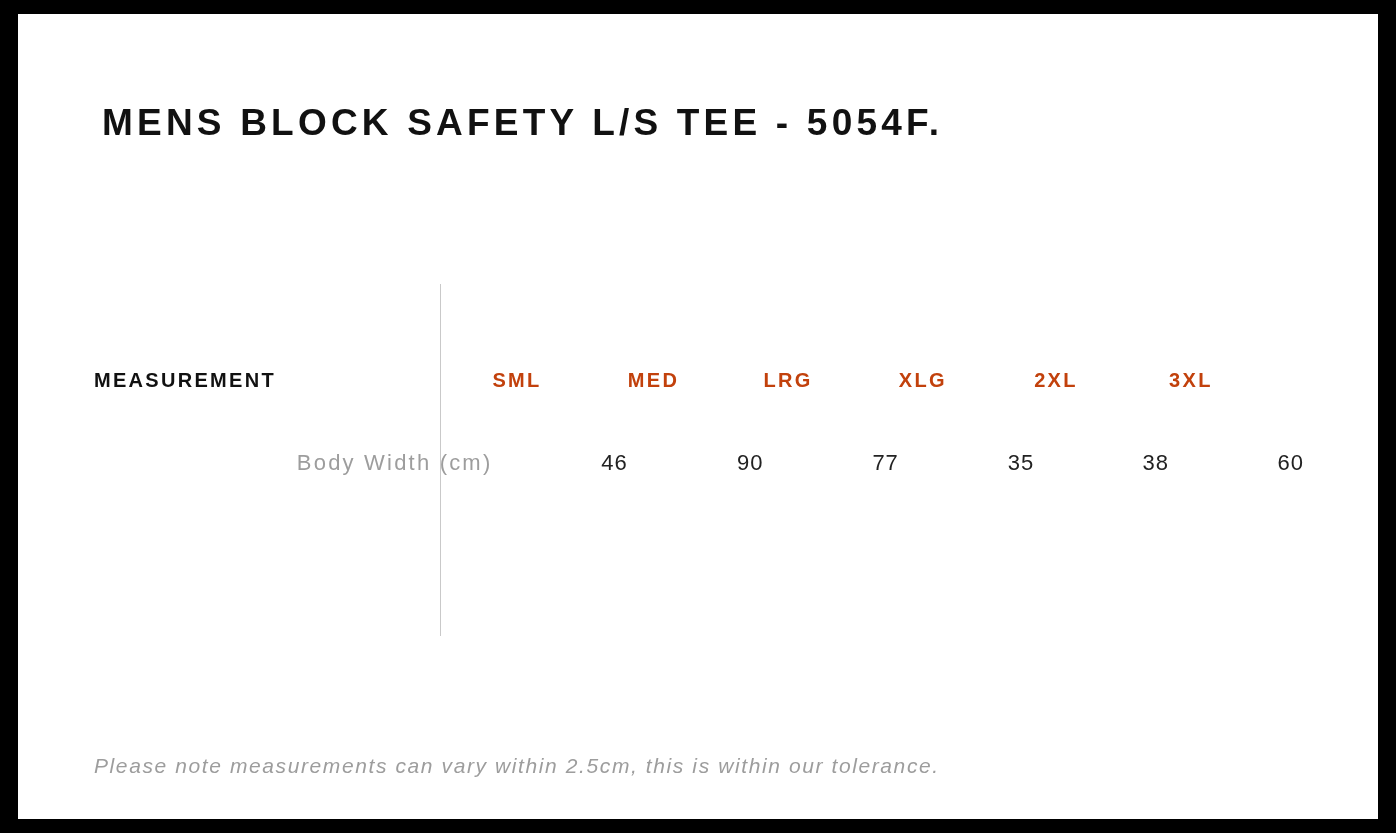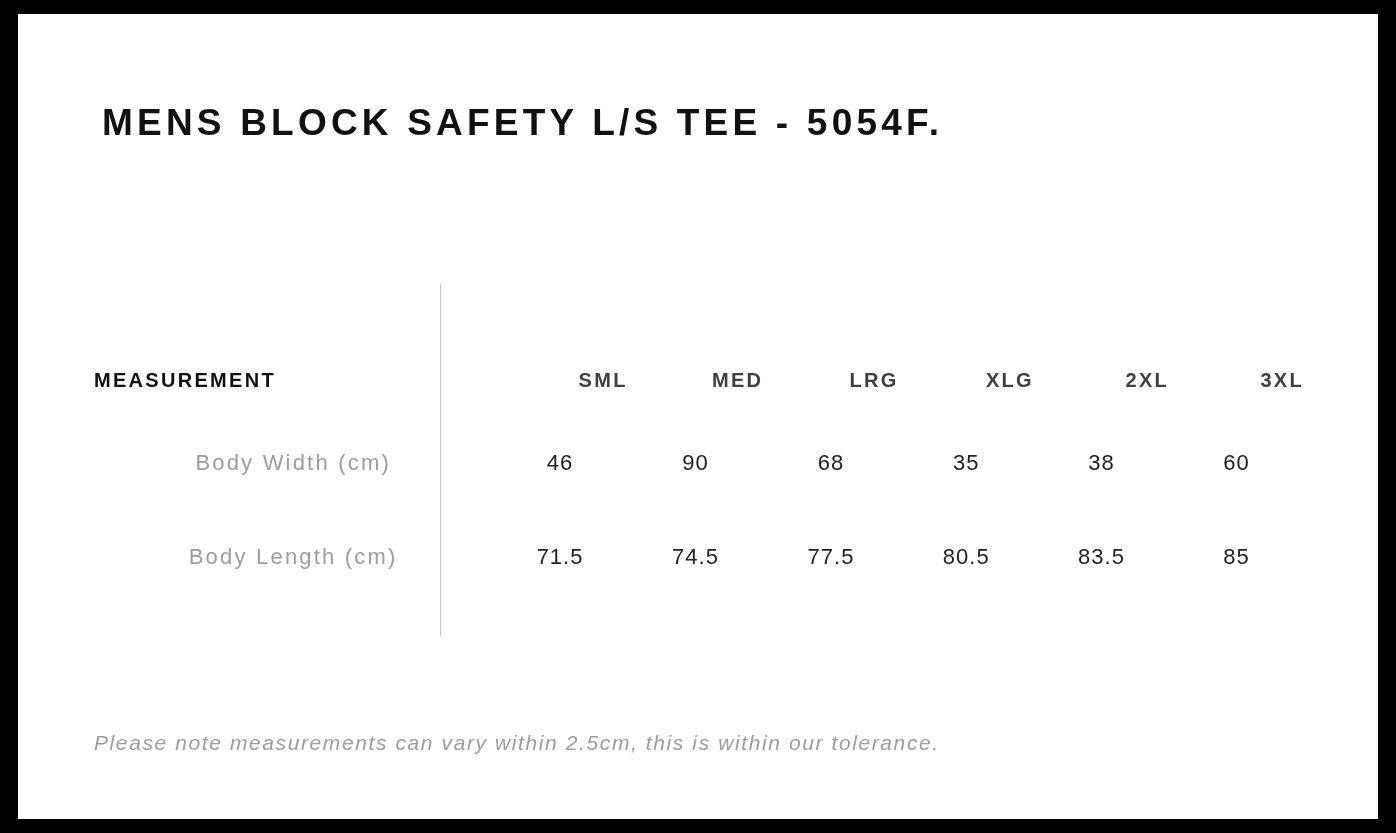--- a/index.html
+++ b/index.html
@@ -63,51 +63,51 @@
     text-align: left;
     font-size: 20px;
     font-weight: bold;
     letter-spacing: 2.3px;
     color: #111111;
     height: 72px;
     vertical-align: middle;
     width: 420px;
   }
   th.size-head {
-    text-align: right;
+    text-align: left;
     font-size: 20px;
     font-weight: bold;
     letter-spacing: 2.3px;
-    color: #404040;
+    color: #c2410c;
     height: 72px;
     vertical-align: middle;
     width: 144px;
   }
   td.meas-label {
-    text-align: center;
+    text-align: right;
     font-size: 22px;
     font-weight: normal;
     letter-spacing: 2.2px;
     color: #9d9d9d;
     height: 94px;
     vertical-align: middle;
   }
   td.meas-val {
-    text-align: center;
+    text-align: right;
     font-size: 22px;
     font-weight: normal;
     letter-spacing: 1px;
     color: #222222;
     height: 94px;
     vertical-align: middle;
   }
   .note {
     position: absolute;
     left: 76px;
-    top: 717px;
+    top: 740px;
     font-size: 21px;
     font-style: italic;
     letter-spacing: 1.6px;
     color: #9d9d9d;
     white-space: nowrap;
   }
 </style>
 </head>
 <body>
 
@@ -128,33 +128,24 @@
           <th class="size-head">XLG</th>
           <th class="size-head">2XL</th>
           <th class="size-head">3XL</th>
         </tr>
       </thead>
       <tbody>
         <tr>
           <td class="meas-label">Body Width (cm)</td>
           <td class="meas-val">46</td>
           <td class="meas-val">90</td>
-          <td class="meas-val">68</td>
+          <td class="meas-val">77</td>
           <td class="meas-val">35</td>
           <td class="meas-val">38</td>
           <td class="meas-val">60</td>
-        </tr>
-        <tr>
-          <td class="meas-label">Body Length (cm)</td>
-          <td class="meas-val">71.5</td>
-          <td class="meas-val">74.5</td>
-          <td class="meas-val">77.5</td>
-          <td class="meas-val">80.5</td>
-          <td class="meas-val">83.5</td>
-          <td class="meas-val">85</td>
         </tr>
       </tbody>
     </table>
   </div>
 
   <div class="note">Please note measurements can vary within 2.5cm, this is within our tolerance.</div>
 
 </div>
 
 </body></html>

